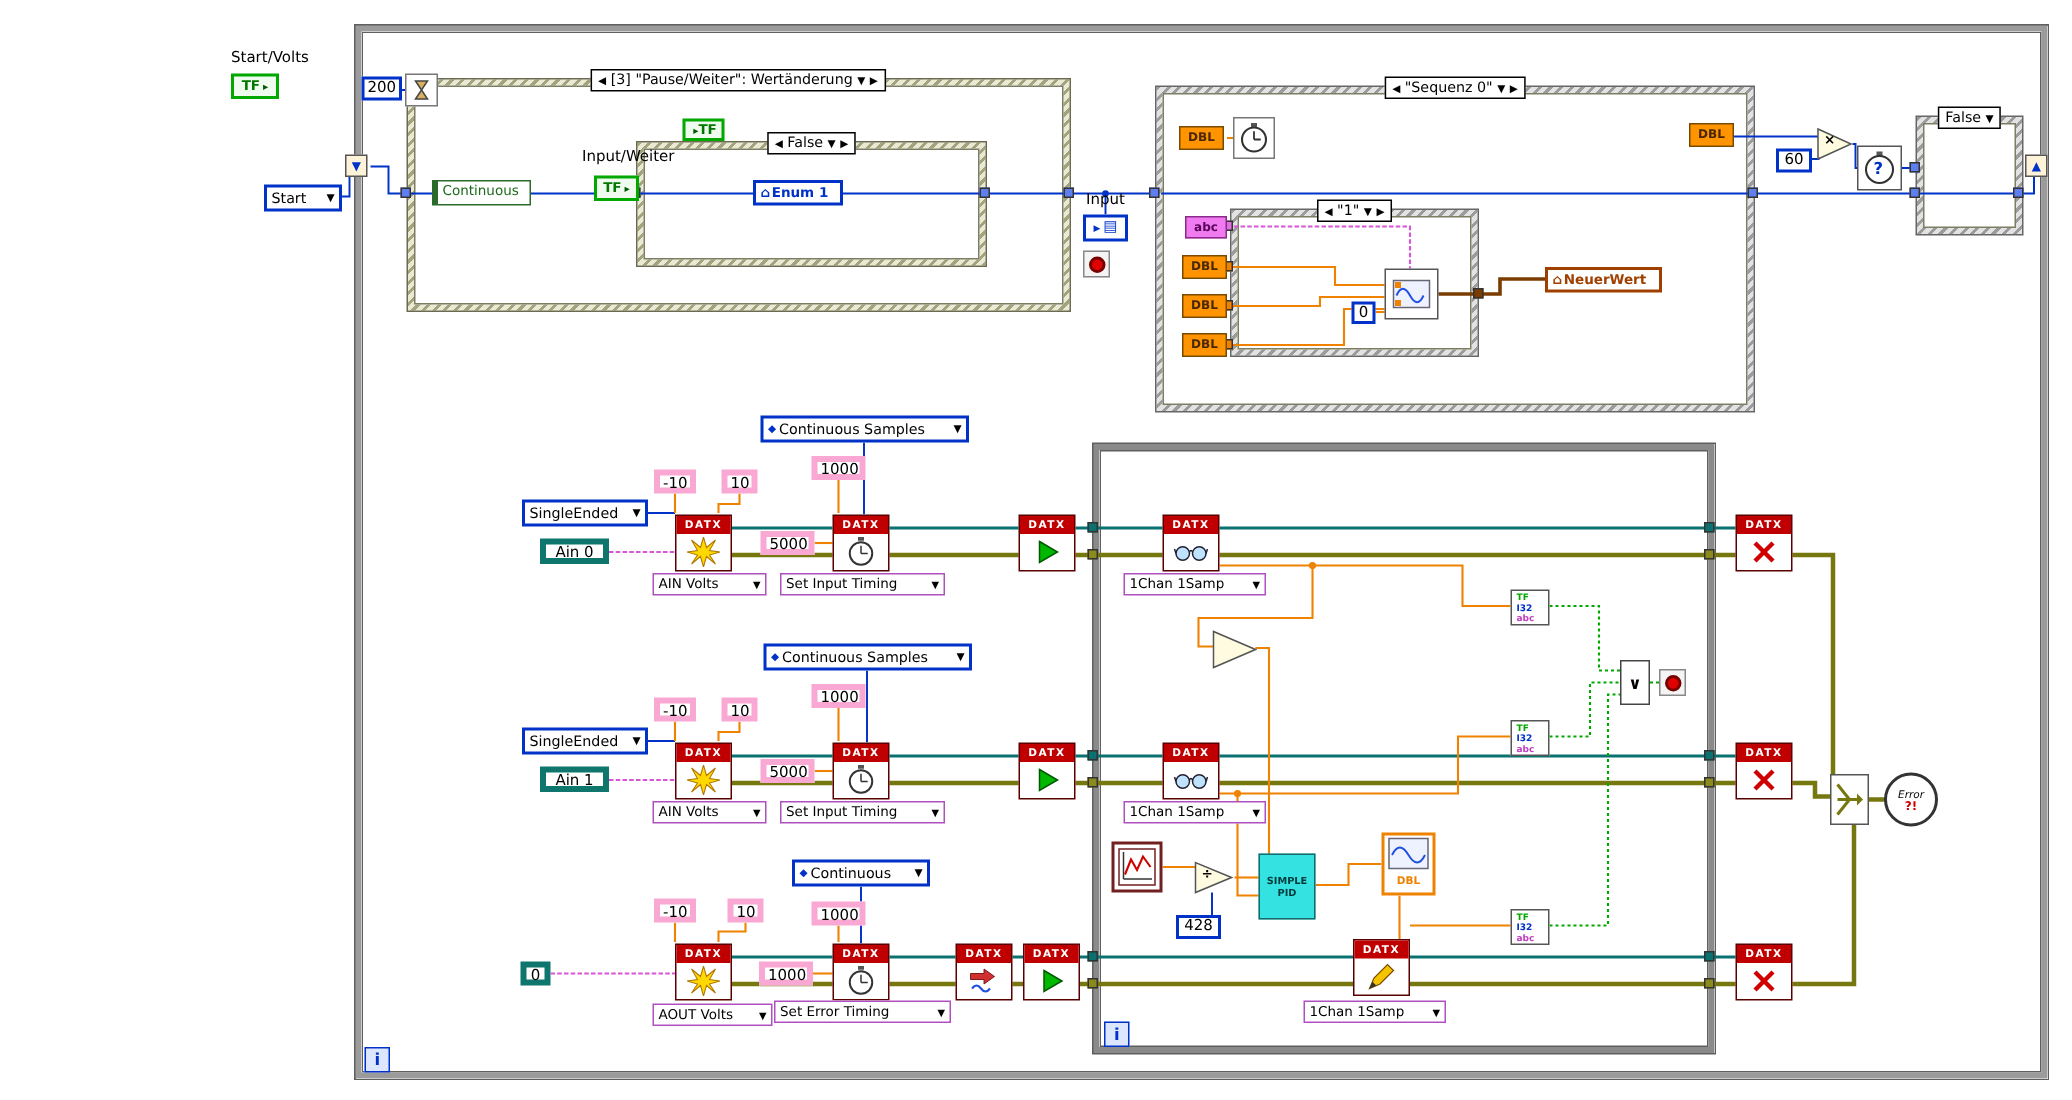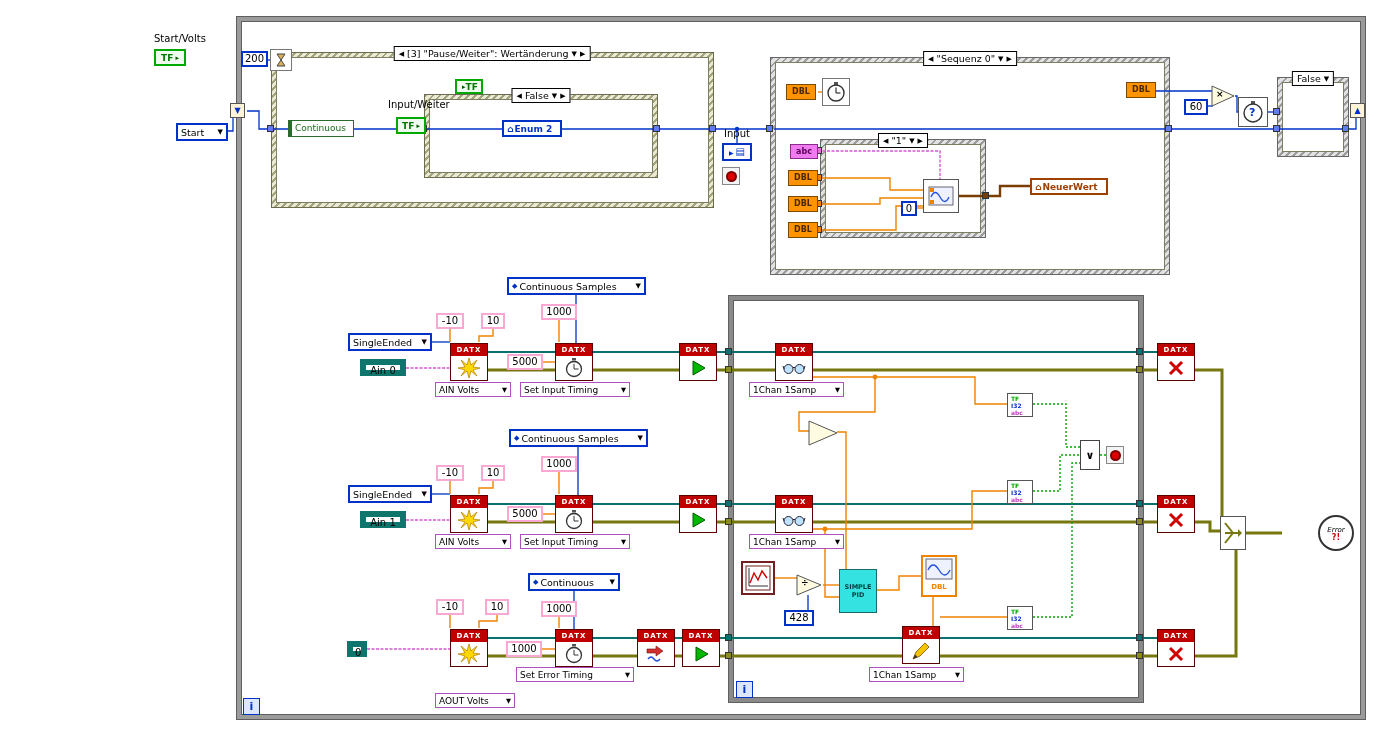--- a/index.html
+++ b/index.html
@@ -10,22 +10,22 @@
 .frame{position:absolute;z-index:1}
 .frame>.inner{position:absolute;inset:4px;background:#fff;border:1px solid #7d7d62}
 .hatch-ev{background:repeating-linear-gradient(135deg,#a3a37e 0 2px,#e9e9d4 2px 5px);border:1px solid #6b6b50}
 .hatch-gr{background:repeating-linear-gradient(135deg,#9c9c9c 0 2px,#e2e2e2 2px 5px);border:1px solid #666}
 .loop{position:absolute;border:4px solid #9b9b9b;box-shadow:0 0 0 1px #5f5f5f,inset 0 0 0 1px #5f5f5f;z-index:1}
 .sel-tab{position:absolute;display:flex;align-items:center;gap:3px;height:15px;background:#fff;border:1px solid #000;padding:0 4px;font-size:9.5px;white-space:nowrap;z-index:4;transform:translateX(-50%)}
 .sel-tab .arr{font-size:7px}
 .sel-tab .dn{font-size:7px}
 .c-num{position:absolute;height:16px;line-height:12px;background:#fff;text-align:center;font-size:10px;z-index:4;padding:0 2px}
 .b-blue{border:2px solid #0032c8}
-.b-orange{border:2px solid #f9a8d4}
-.b-pink{border:6px solid #0f766e}
+.b-orange{border:4px solid #f9a8d4}
+.b-pink{border:4px solid #0f766e}
 .dbl{position:absolute;width:30px;height:16px;background:#ff9300;border:1px solid #7a4a00;color:#4a2800;font-weight:bold;font-size:8px;text-align:center;line-height:14px;z-index:4}
 .abc{position:absolute;width:28px;height:15px;background:#f07af0;border:1px solid #8a2a8a;color:#5a005a;font-weight:bold;font-size:8px;text-align:center;line-height:13px;z-index:4}
 .ring{position:absolute;height:18px;background:#fff;border:2px solid #0032c8;display:flex;align-items:center;padding:0 3px;font-size:9.5px;z-index:4;white-space:nowrap}
 .ring .dd{margin-left:auto;font-size:7px;padding-left:3px}
 .ring .gl{font-size:7px;color:#0032c8;margin-right:2px}
 .psel{position:absolute;height:15px;background:#fff;border:1px solid #b050c0;display:flex;align-items:center;padding:0 3px;font-size:9px;z-index:4;white-space:nowrap}
 .psel .dd{margin-left:auto;font-size:6.5px;padding-left:3px}
 .tf{position:absolute;background:#eefbee;border:2px solid #00a800;color:#007800;font-weight:bold;font-size:9px;display:flex;align-items:center;justify-content:center;z-index:4}
 .tf .ar{color:#005800;font-size:7px;margin-left:2px}
 .datx{position:absolute;width:38px;height:38px;background:#fff;border:1px solid #5a0000;z-index:4}
@@ -231,21 +231,21 @@
     </div>
 
   <div class="sel-tab" style="left:541px;top:88px">
       <span class="arr">◀</span>
       <span>False</span>
       <span class="dn">▼</span>
       <span class="arr">▶</span>
     </div>
   <div class="local" style="left:502px;top:120px;width:60px;border:2px solid #0032c8;color:#0032c8">
       <span class="house">⌂</span>
-      <span>Enum 2</span>
+      <span>Enum 1</span>
     </div>
 
   <div class="lbl" style="left:724px;top:128px">Input</div>
   <div class="node" style="left:722px;top:143px;width:30px;height:18px;background:#fff;border:2px solid #0032c8;display:flex;align-items:center;justify-content:center;gap:2px">
       <span style="font-size:6px;color:#0032c8">▶</span>
       <span style="font-size:10px;color:#0032c8;line-height:10px">▤</span>
     </div>
   <div class="stopt" style="left:722px;top:167px">
       <div class="dot"></div>
     </div>
@@ -485,21 +485,21 @@
       <div class="datx-head">DATX</div>
       <div class="datx-body">
         <svg width="20" height="20" viewBox="0 0 20 20">
           <rect x="8" y="0" width="4" height="2.5" fill="#555"></rect>
           <circle cx="10" cy="11" r="7.5" fill="#fff" stroke="#333" stroke-width="1.3"></circle>
           <line x1="10" y1="11" x2="10" y2="5.8" stroke="#333"></line>
           <line x1="10" y1="11" x2="14.5" y2="11" stroke="#333"></line>
         </svg>
       </div>
     </div>
-  <div class="psel" style="left:435px;top:693px;width:80px">
+  <div class="psel" style="left:435px;top:669px;width:80px">
       <span>AOUT Volts</span>
       <span class="dd">▼</span>
     </div>
   <div class="psel" style="left:516px;top:667px;width:118px">
       <span>Set Error Timing</span>
       <span class="dd">▼</span>
     </div>
   <div class="datx" style="left:637px;top:629px">
       <div class="datx-head">DATX</div>
       <div class="datx-body">
@@ -595,18 +595,18 @@
 
   <div class="node" style="left:1220px;top:516px;width:26px;height:34px;background:#fff;border:1px solid #555;display:flex;align-items:center;justify-content:center">
     <svg width="20" height="28" viewBox="0 0 20 28">
         <polyline points="2,4 10,14" stroke="#77770f" stroke-width="2" fill="none"></polyline>
         <polyline points="2,14 10,14" stroke="#77770f" stroke-width="2" fill="none"></polyline>
         <polyline points="2,24 10,14" stroke="#77770f" stroke-width="2" fill="none"></polyline>
         <polyline points="10,14 17,14" stroke="#77770f" stroke-width="2" fill="none"></polyline>
         <polygon points="15,10 19,14 15,18" fill="#77770f"></polygon>
       </svg>
   </div>
-  <div class="errh" style="left:1318px;top:515px">
+  <div class="errh" style="left:1256px;top:515px">
       <span class="t">Error</span>
       <span class="ex">?!</span>
     </div>
 
 </div>
 
 </body></html>

